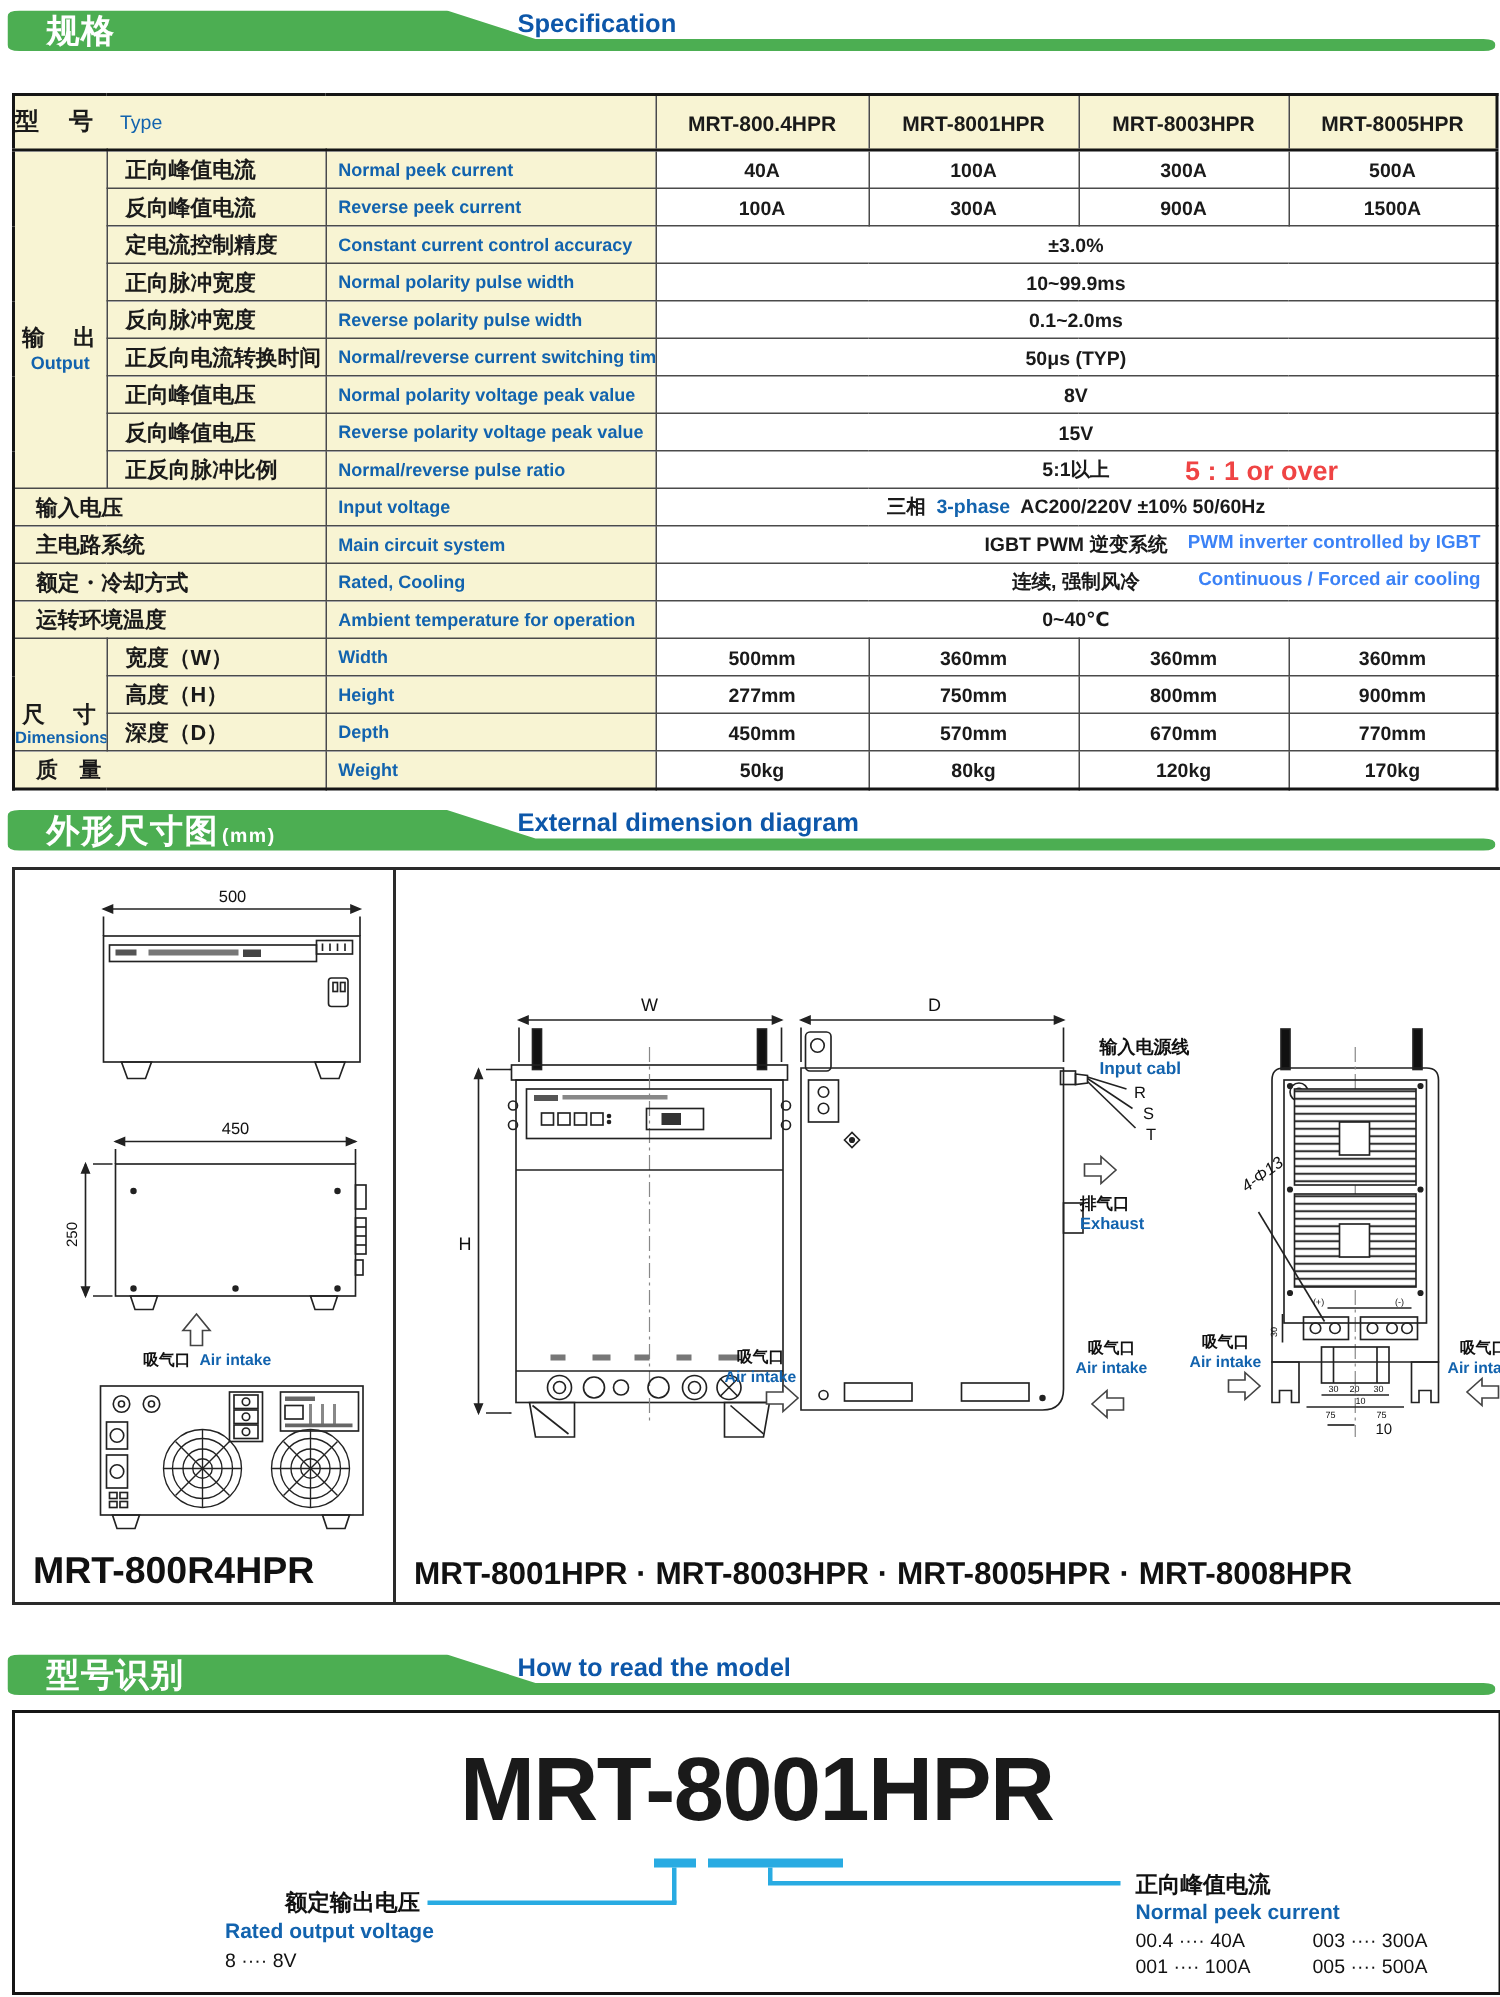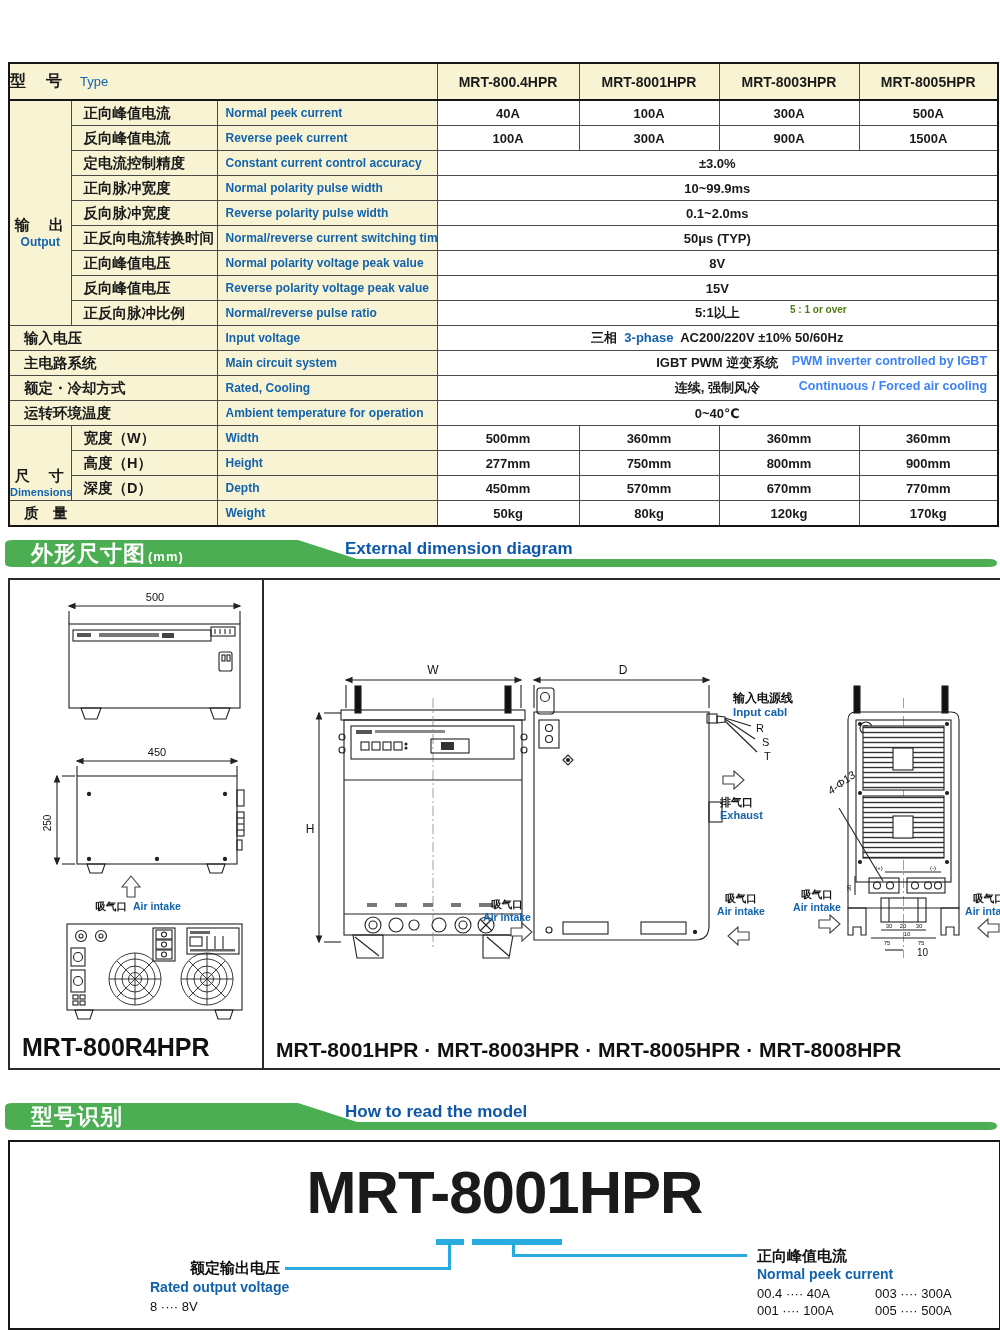--- a/index.html
+++ b/index.html
@@ -28,21 +28,21 @@
   .cnlab.fs{padding-left:14px;}
   .enlab{font-size:12px;font-weight:600;color:#1263ae;padding-left:8px;display:block;}
   .typehead{display:flex;justify-content:flex-start;align-items:center;gap:16px;}
   .typehead .cn{font-size:16px;font-weight:bold;letter-spacing:2px;}
   .typehead .en{font-size:13px;font-weight:400;color:#1263ae;}
   .modelhead{font-size:14px;font-weight:bold;text-align:center;display:block;}
   td.group{background:#f8f4d3;text-align:center;}
   .grp-cn{display:block;font-size:15px;font-weight:bold;letter-spacing:2px;margin-top:39px;}
   .grp-en{display:block;font-size:12px;font-weight:600;color:#1263ae;}
   td.val .mix{position:relative;display:block;width:100%;}
-  td.val .sub-en{position:absolute;left:63%;top:0;color:#4d7c0f;font-size:10px;font-weight:600;}
+  td.val .sub-en{position:absolute;left:63%;top:0;color:#ef4444;font-size:18px;font-weight:600;}
   td.val .right-en{position:absolute;right:10px;top:0;color:#3b82f6;font-size:12.5px;font-weight:600;}
   td.val .blue{color:#1263ae;}
 
   
   .diag-box{position:absolute;border:2px solid #2a2a2a;background:#fff;padding-left:19px;}
   #box-left{left:8px;top:578px;width:243px;height:488px;}
   #box-right{left:262px;top:578px;width:731px;height:488px;}
   .diag-caption{position:absolute;left:12px;bottom:6px;font-weight:bold;color:#111;white-space:nowrap;}
   #box-left .diag-caption{font-size:25px;}
   #box-right .diag-caption{font-size:21px;}
@@ -59,20 +59,27 @@
   .cy{position:absolute;background:#29abe2;}
   .m-label-cn{position:absolute;font-size:15px;font-weight:bold;color:#111;white-space:nowrap;}
   .m-label-en{position:absolute;font-size:14px;font-weight:600;color:#1263ae;white-space:nowrap;}
   .m-map{position:absolute;font-size:13px;color:#111;white-space:nowrap;}
 </style>
 </head>
 <body>
 
 <div class="page">
 
+  <div class="banner" style="top:7px;">
+    <svg width="992" height="28" viewBox="0 0 992 28">
+      <path d="M8,0 H293 L352,19 H984 Q992,19 992,23 Q992,27 984,27 H8 Q0,27 0,23 V4 Q0,0 8,0 Z" fill="#4cae52"></path>
+    </svg>
+    <div class="banner-cn">规格</div>
+    <div class="banner-en">Specification</div>
+  </div>
 
   <table class="spec">
     <colgroup>
       <col style="width:62px">
         <col style="width:146px">
         <col style="width:220px">
       <col style="width:142px">
         <col style="width:140px">
         <col style="width:140px">
         <col style="width:139px">

